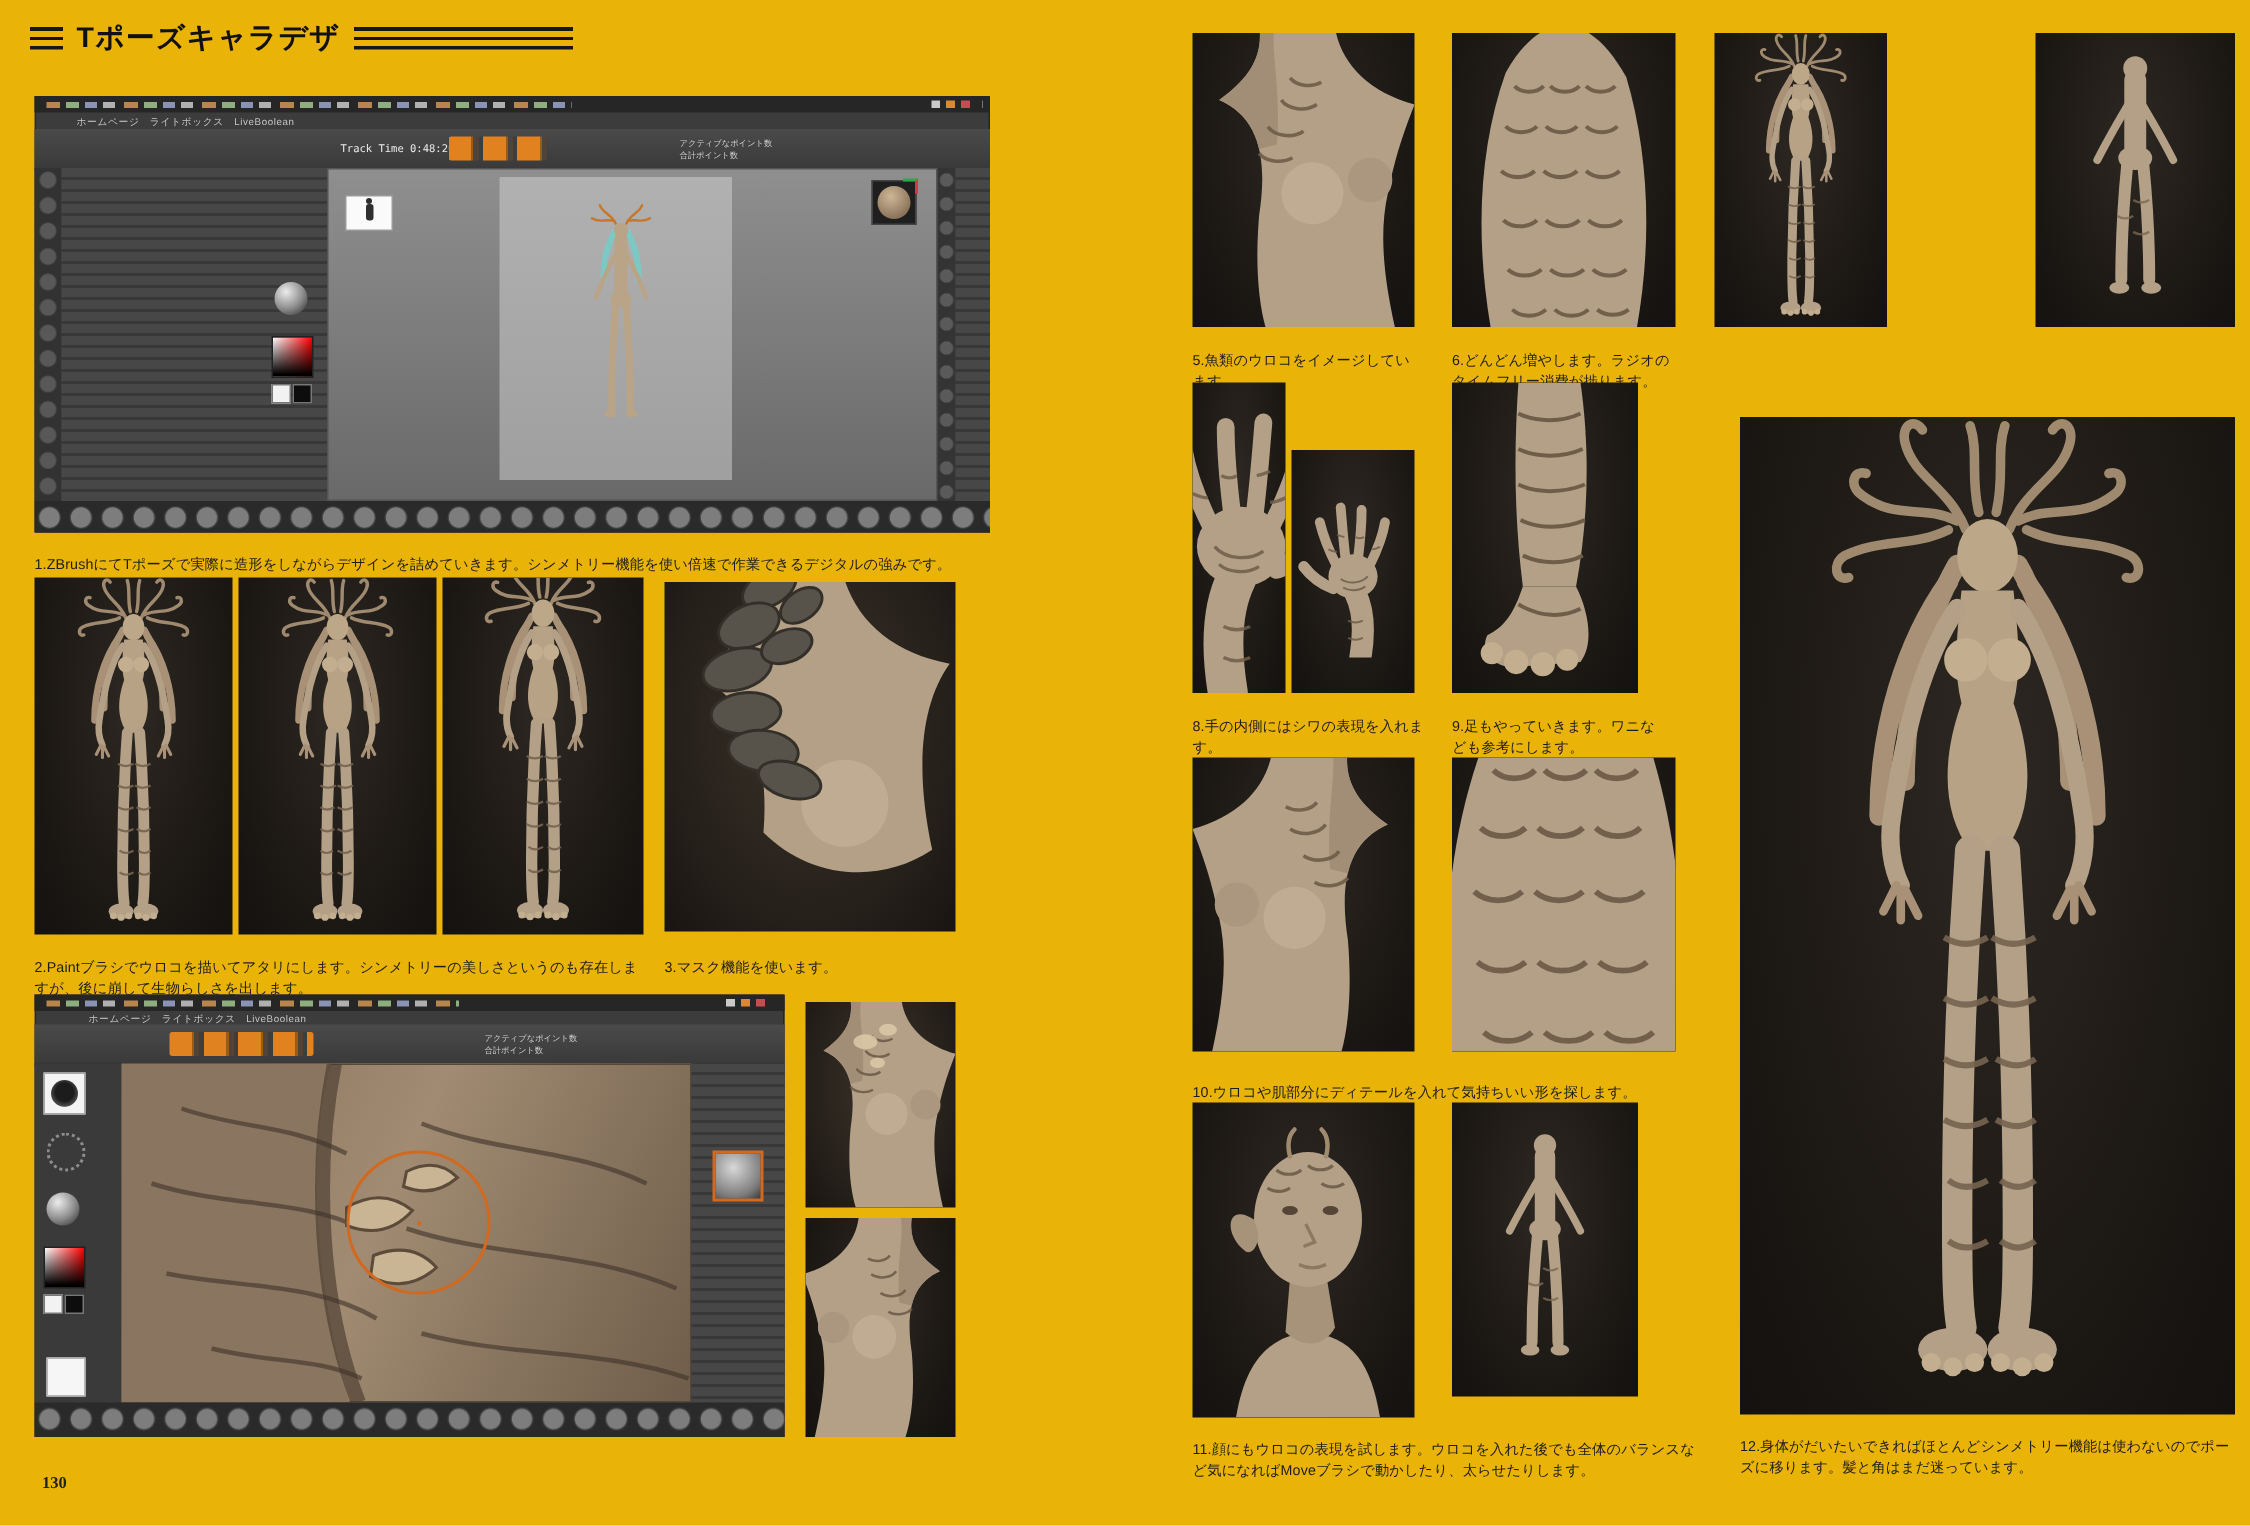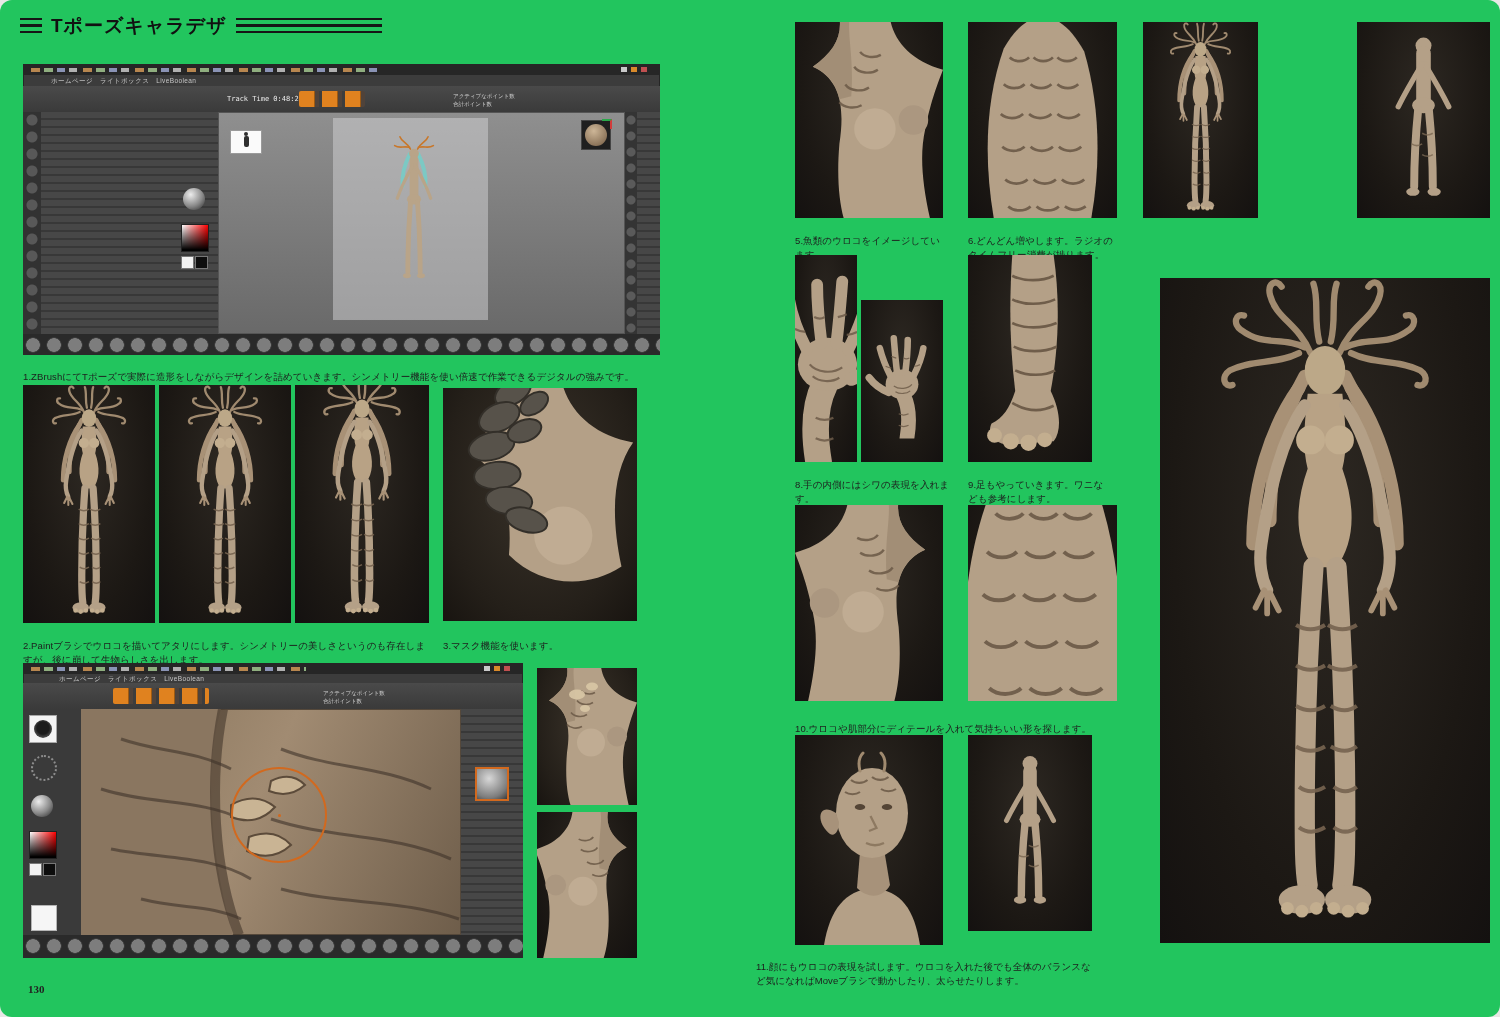--- a/index.html
+++ b/index.html
@@ -1,17 +1,17 @@
 <!DOCTYPE html>
 <html><head>
 <meta charset="utf-8">
 <style>
   html,body{margin:0;padding:0;background:#e8e8e6;}
-  .spread{position:relative;width:1500px;height:1017px;background:#22c55e;overflow:hidden;
-          font-family:"Liberation Sans",sans-serif;border-radius:12px;}
+  .spread{position:relative;width:1500px;height:1017px;background:#eab308;overflow:hidden;
+          font-family:"Liberation Sans",sans-serif;}
   
   .hdr{position:absolute;left:20px;top:16px;display:flex;align-items:center;gap:9px;}
   .rule3{height:15px;background:repeating-linear-gradient(#161616 0 2.4px,transparent 2.4px 6.4px);}
   .rule3.l{width:22px}.rule3.r{width:146px}
   .hdr-title{margin:0;font:700 19px/1 "Liberation Sans",sans-serif;color:#111;letter-spacing:1px;}
   .cap{position:absolute;font:9.5px/1.55 "Liberation Sans",sans-serif;color:#1d1d1d;letter-spacing:.1px;}
   .pageno{position:absolute;font:700 11px "Liberation Serif",serif;color:#222;text-align:right;}
   .footer-right{position:absolute;left:1340px;top:1025px;width:150px;text-align:center;}
   .footer-label{font:7.5px "Liberation Serif",serif;letter-spacing:1.6px;color:#555;margin-right:6px;}
   .footer-num{font:700 11px "Liberation Serif",serif;color:#222;}
@@ -471,19 +471,20 @@
   <div class="sp" style="left:795px;top:735px;width:148px;height:210px">
     <svg viewBox="0 0 100 140" preserveAspectRatio="xMidYMid slice">
         <use href="#fig-face" width="100" height="140"></use>
       </svg>
   </div>
   <div class="sp flip" style="left:968px;top:735px;width:124px;height:196px">
     <svg viewBox="0 0 100 140">
         <use href="#fig-full" width="100" height="140"></use>
       </svg>
   </div>
-  <p class="cap" style="left:756px;top:950px;width:335px">11.顔にもウロコの表現を試します。ウロコを入れた後でも全体のバランスなど気になればMoveブラシで動かしたり、太らせたりします。</p>
+  <p class="cap" style="left:795px;top:950px;width:335px">11.顔にもウロコの表現を試します。ウロコを入れた後でも全体のバランスなど気になればMoveブラシで動かしたり、太らせたりします。</p>
+  <p class="cap" style="left:1160px;top:948px;width:330px">12.身体がだいたいできればほとんどシンメトリー機能は使わないのでポーズに移ります。髪と角はまだ迷っています。</p>
 
   <div class="footer-right">
     <span class="footer-label">SCULPT TECHNIQUE</span><span class="footer-num">131</span>
   </div>
 
 </div>
 
 </body></html>

